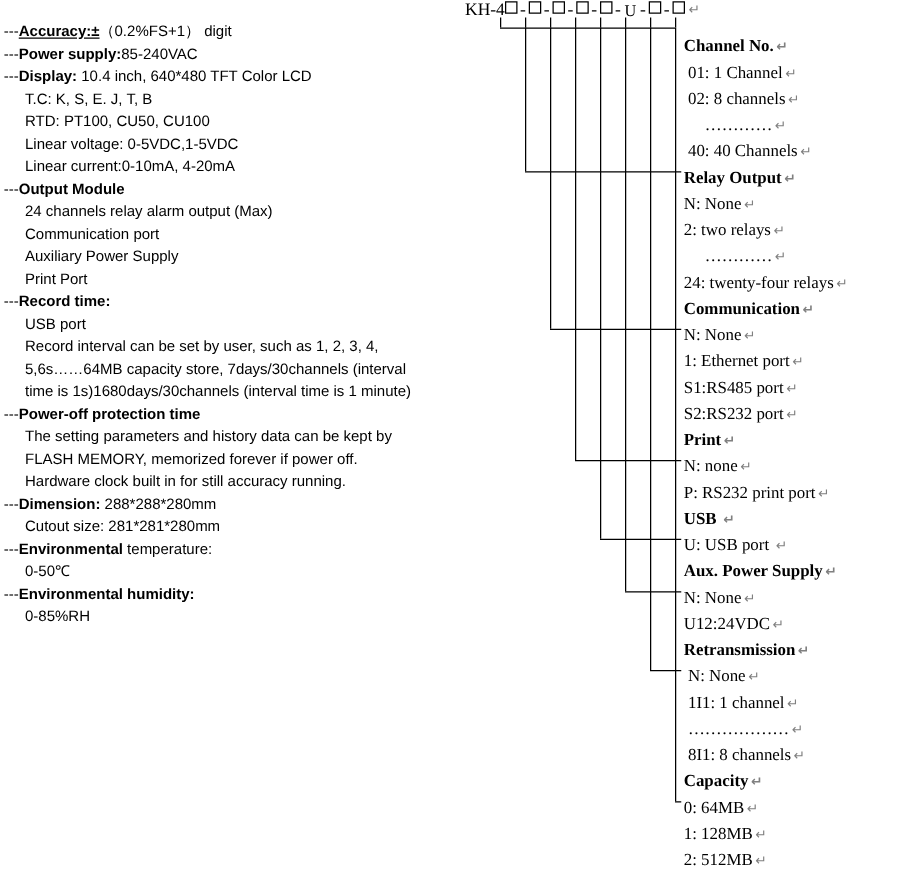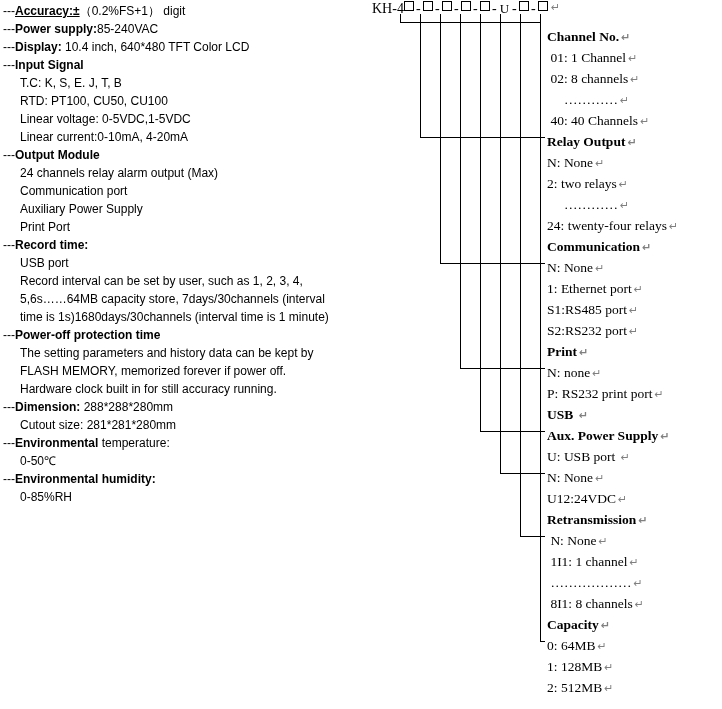--- a/index.html
+++ b/index.html
@@ -1,19 +1,19 @@
 <!DOCTYPE html>
 <html><head>
 <meta charset="utf-8">
 <style>
   html,body{margin:0;padding:0;background:#fff;}
   #page{position:relative;width:722px;height:709px;background:#ffffff;overflow:hidden;
         font-family:"Liberation Sans",sans-serif;color:#000;}
   
-  #specs{position:absolute;left:3px;top:2px;width:370px;}
+  #specs{position:absolute;left:3px;top:16px;width:370px;}
   .spec-line{height:18px;line-height:18px;font-size:12px;white-space:pre;}
   .spec-line.ind{padding-left:17px;}
   .seg-b{font-weight:bold;}
   .seg-u{text-decoration:underline;}
   
   #code-row{position:absolute;left:372px;top:1px;height:15px;display:flex;align-items:flex-start;
             font-family:"Liberation Serif",serif;font-size:14px;}
   .code-prefix{display:inline-block;letter-spacing:0px;}
   .code-box{display:inline-block;width:8px;height:8px;border:1.5px solid #000;background:#fff;}
   .code-hyphen{display:inline-block;width:9px;text-align:center;}
@@ -32,21 +32,20 @@
   .order-row .return-mark{margin-left:2px;}
 </style>
 </head>
 <body>
 
 <div id="page">
   <div id="specs">
       <div class="spec-line"><span class="">---</span><span class=" seg-b seg-u">Accuracy:±</span><span class="">（0.2%FS+1） digit</span></div>
       <div class="spec-line"><span class="">---</span><span class=" seg-b">Power supply:</span><span class="">85-240VAC</span></div>
       <div class="spec-line"><span class="">---</span><span class=" seg-b">Display:</span><span class=""> 10.4 inch, 640*480 TFT Color LCD</span></div>
-      <div class="spec-line"><span class="">---</span><span class=" seg-b">Input Signal</span></div>
       <div class="spec-line ind"><span class="">T.C: K, S, E. J, T, B</span></div>
       <div class="spec-line ind"><span class="">RTD: PT100, CU50, CU100</span></div>
       <div class="spec-line ind"><span class="">Linear voltage: 0-5VDC,1-5VDC</span></div>
       <div class="spec-line ind"><span class="">Linear current:0-10mA, 4-20mA</span></div>
       <div class="spec-line"><span class="">---</span><span class=" seg-b">Output Module</span></div>
       <div class="spec-line ind"><span class="">24 channels relay alarm output (Max)</span></div>
       <div class="spec-line ind"><span class="">Communication port</span></div>
       <div class="spec-line ind"><span class="">Auxiliary Power Supply</span></div>
       <div class="spec-line ind"><span class="">Print Port</span></div>
       <div class="spec-line"><span class="">---</span><span class=" seg-b">Record time:</span></div>
@@ -122,22 +121,22 @@
       <div class="order-row"><span>24: twenty-four relays</span><span class="return-mark">↵</span></div>
       <div class="order-row hdr"><span>Communication</span><span class="return-mark">↵</span></div>
       <div class="order-row"><span>N: None</span><span class="return-mark">↵</span></div>
       <div class="order-row"><span>1: Ethernet port</span><span class="return-mark">↵</span></div>
       <div class="order-row"><span>S1:RS485 port</span><span class="return-mark">↵</span></div>
       <div class="order-row"><span>S2:RS232 port</span><span class="return-mark">↵</span></div>
       <div class="order-row hdr"><span>Print</span><span class="return-mark">↵</span></div>
       <div class="order-row"><span>N: none</span><span class="return-mark">↵</span></div>
       <div class="order-row"><span>P: RS232 print port</span><span class="return-mark">↵</span></div>
       <div class="order-row hdr"><span>USB </span><span class="return-mark">↵</span></div>
+      <div class="order-row"><span>U: USB port </span><span class="return-mark">↵</span></div>
       <div class="order-row hdr"><span>Aux. Power Supply</span><span class="return-mark">↵</span></div>
-      <div class="order-row"><span>U: USB port </span><span class="return-mark">↵</span></div>
       <div class="order-row"><span>N: None</span><span class="return-mark">↵</span></div>
       <div class="order-row"><span>U12:24VDC</span><span class="return-mark">↵</span></div>
       <div class="order-row hdr"><span>Retransmission</span><span class="return-mark">↵</span></div>
       <div class="order-row"><span> N: None</span><span class="return-mark">↵</span></div>
       <div class="order-row"><span> 1I1: 1 channel</span><span class="return-mark">↵</span></div>
       <div class="order-row"><span> ………………</span><span class="return-mark">↵</span></div>
       <div class="order-row"><span> 8I1: 8 channels</span><span class="return-mark">↵</span></div>
       <div class="order-row hdr"><span>Capacity</span><span class="return-mark">↵</span></div>
       <div class="order-row"><span>0: 64MB</span><span class="return-mark">↵</span></div>
       <div class="order-row"><span>1: 128MB</span><span class="return-mark">↵</span></div>

